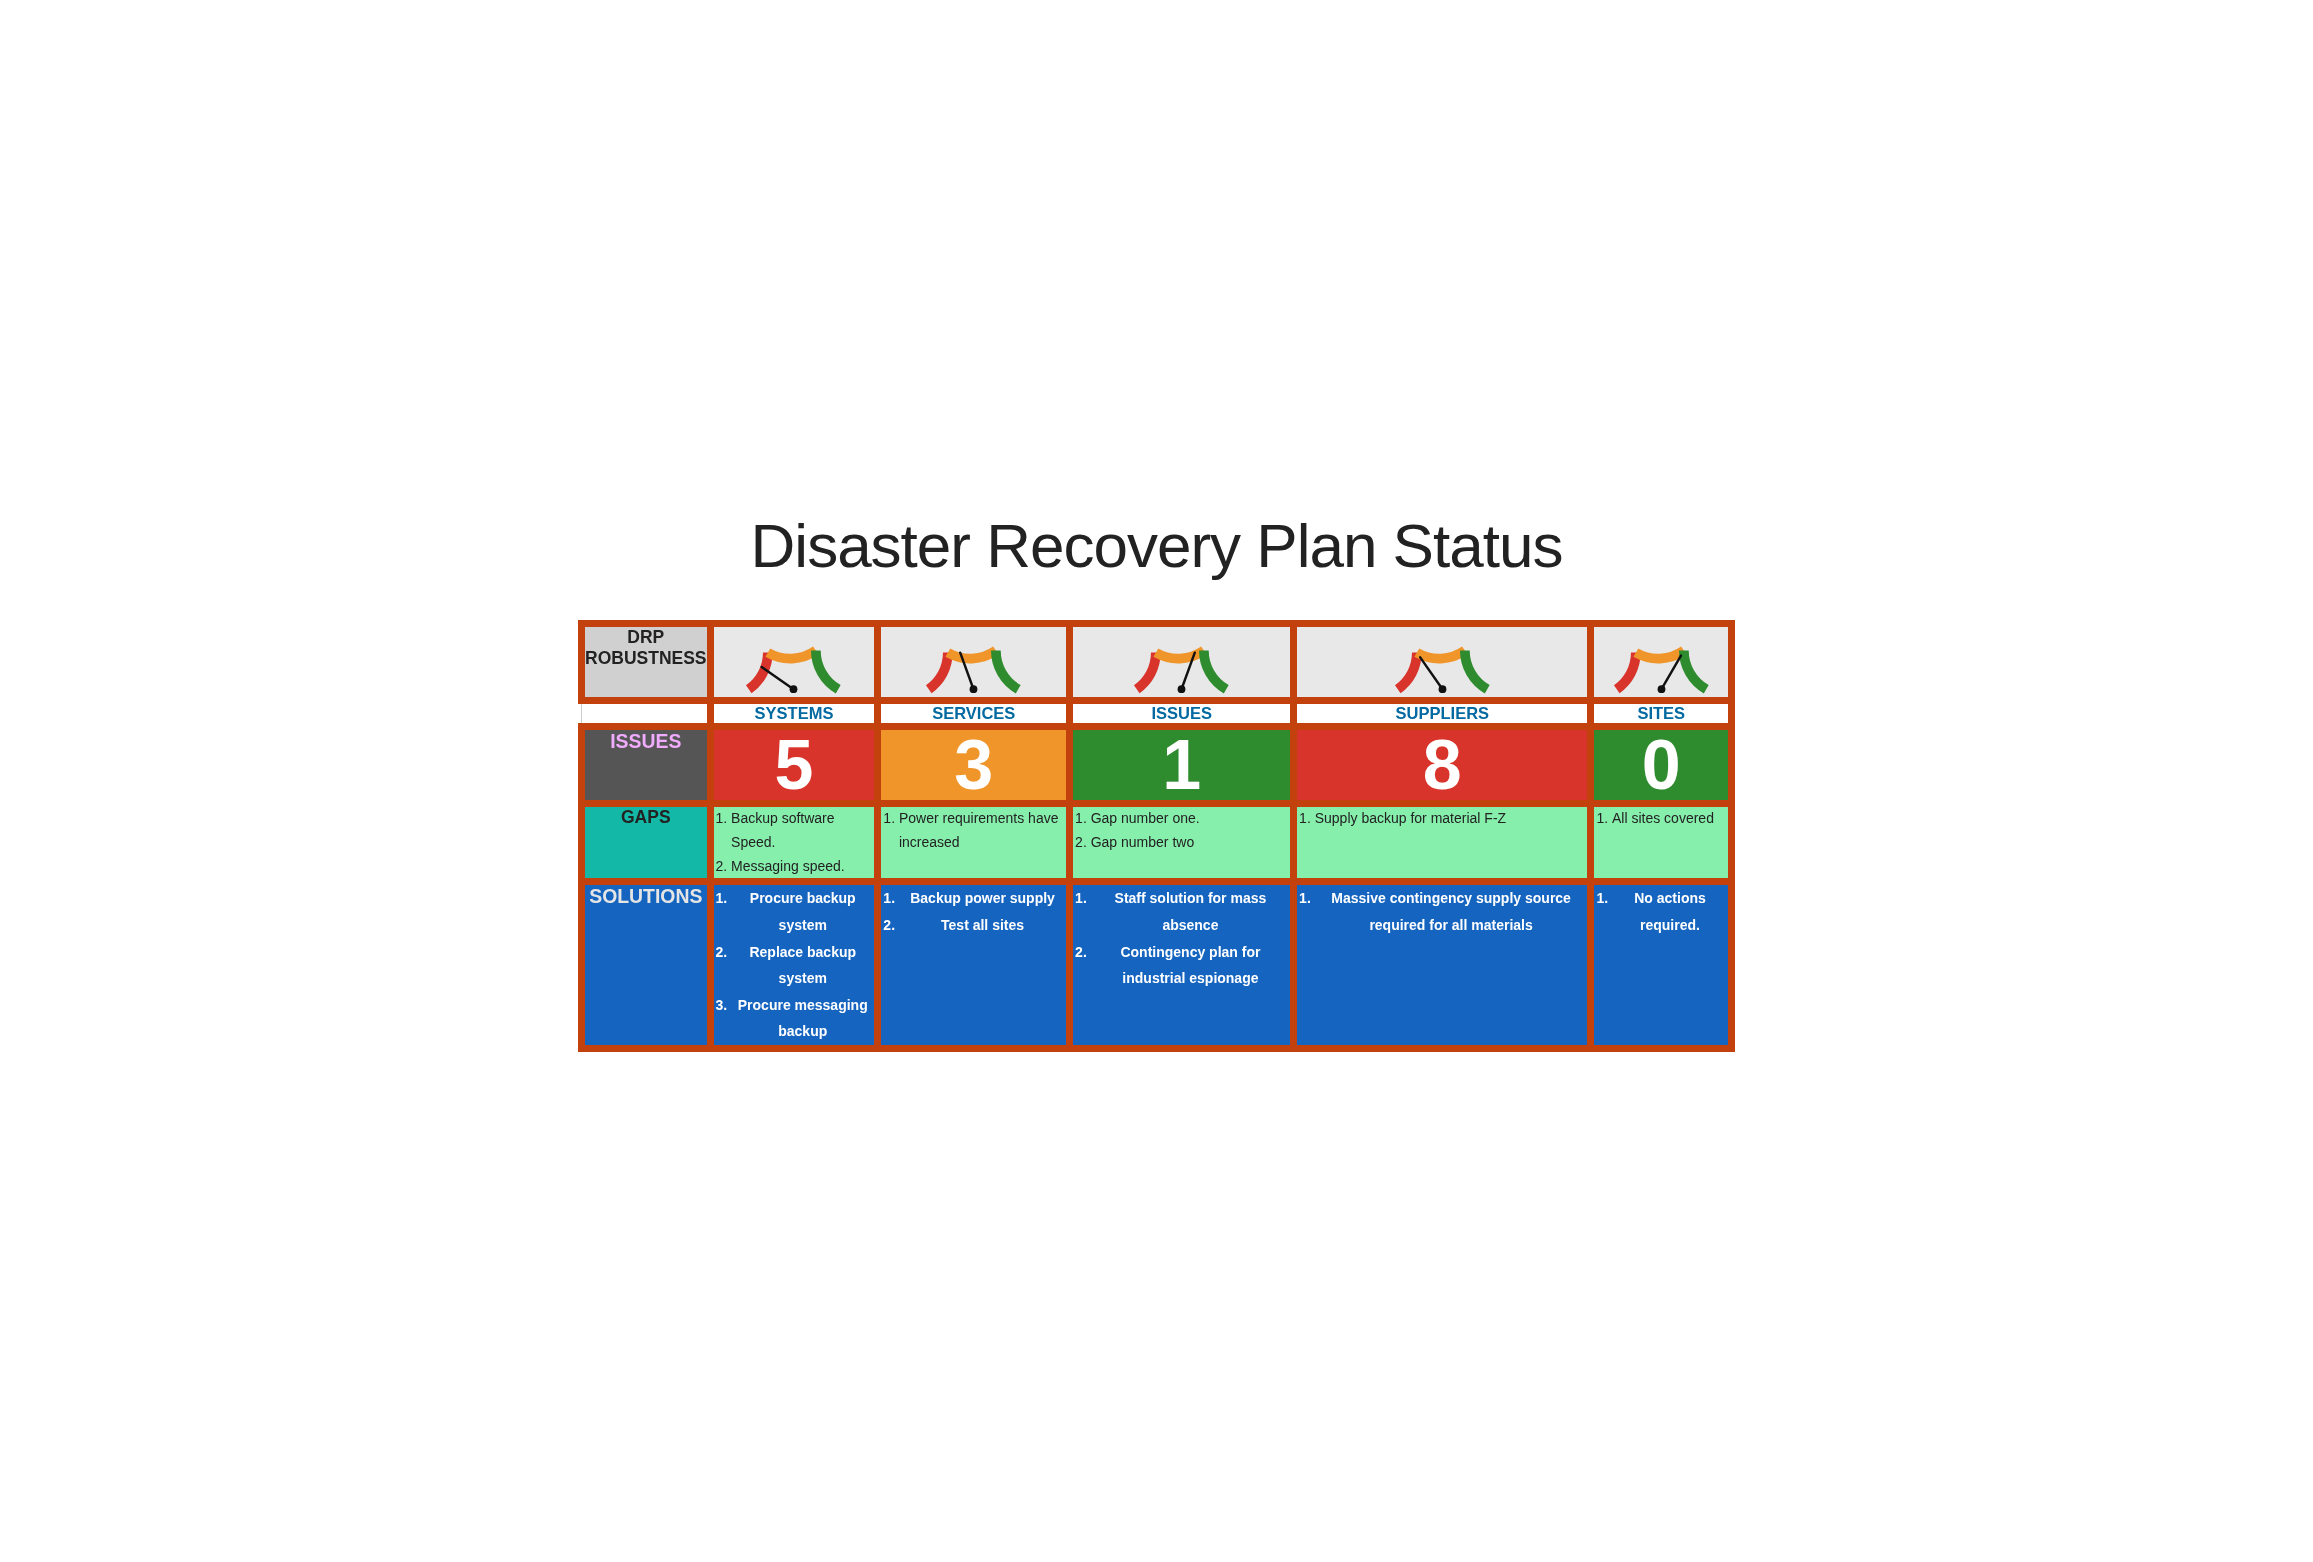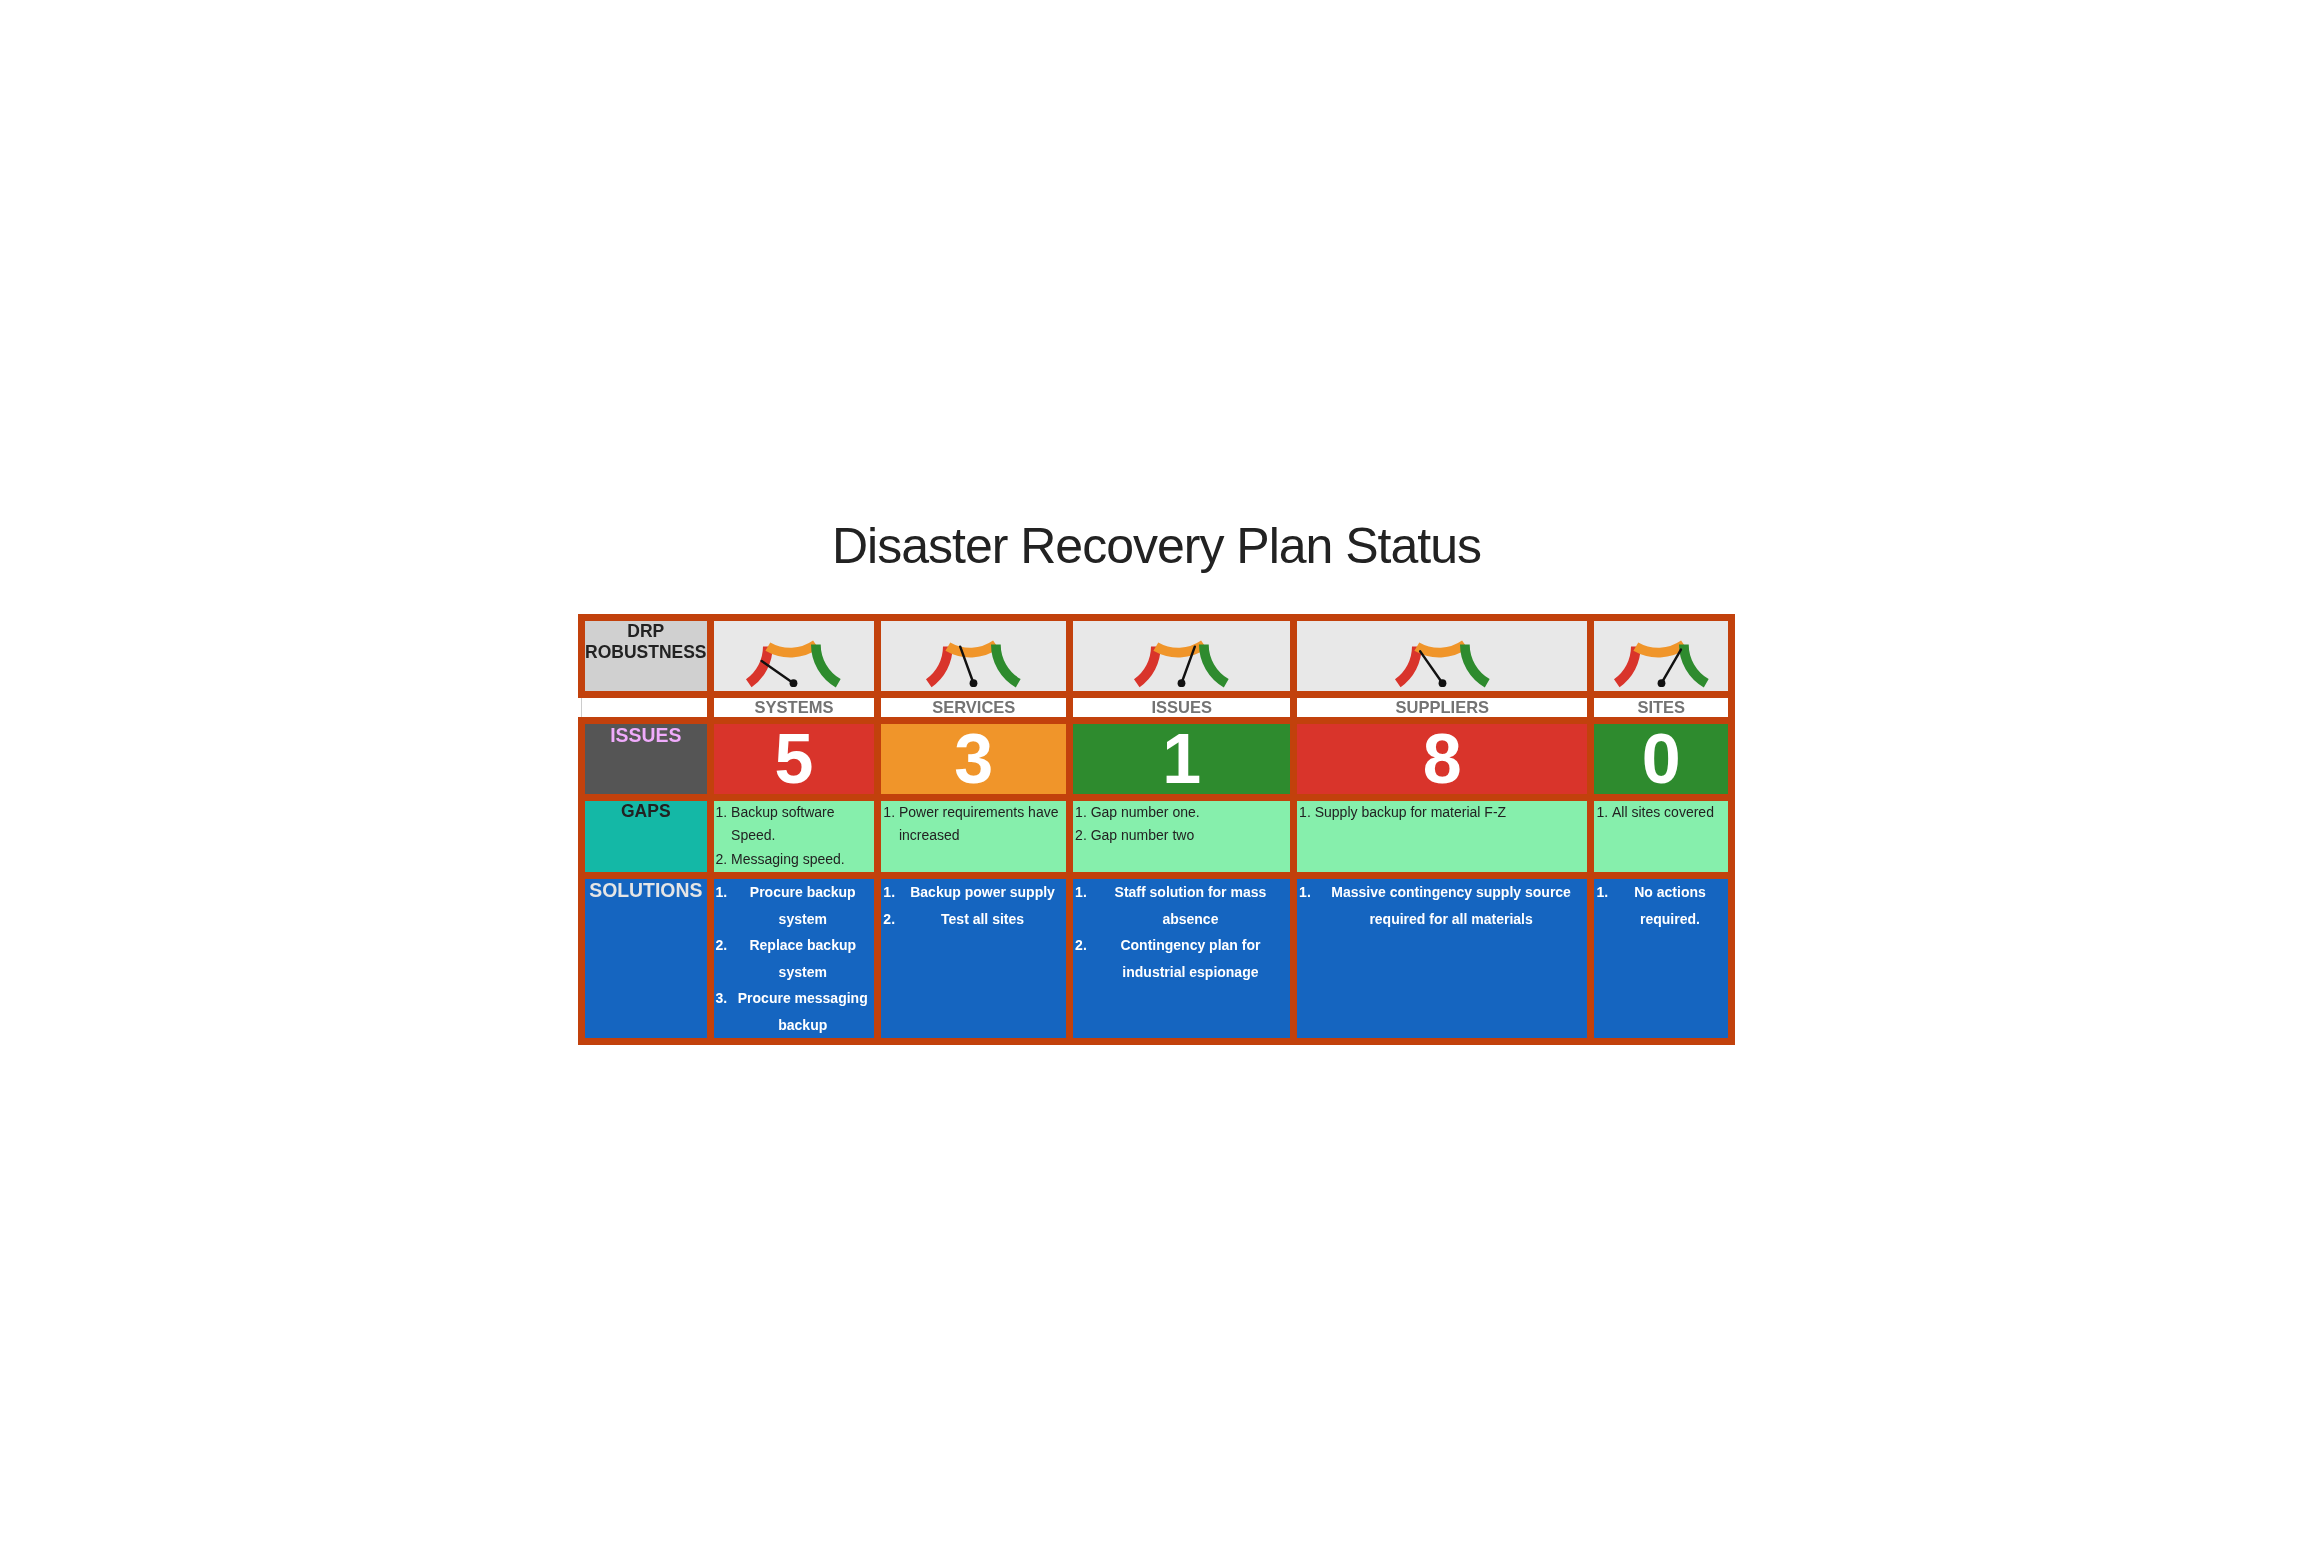--- a/index.html
+++ b/index.html
@@ -11,21 +11,21 @@
       align-items: center;
       min-height: 100vh;
       padding: 39px 19.4px;
     }
     .page-wrapper {
       width: 100%;
       max-width: 1157px;
     }
     .main-title {
       text-align: center;
-      font-size: 50px;
+      font-size: 62px;
       font-weight: 300;
       color: #222;
       margin-bottom: 39px;
       letter-spacing: -1px;
     }
     .drp-table {
       width: 100%;
       border-collapse: collapse;
       border: 1px solid #ccc;
     }
@@ -52,21 +52,21 @@
       padding: 13.6px 7.8px 7.8px 7.8px;
     }
 
     
     .col-header-cell {
       text-align: center;
       vertical-align: middle;
       padding: 9.7px 5.8px;
       font-size: 16.5px;
       font-weight: 900;
-      color: #737373;
+      color: #0369a1;
       background: #ffffff;
       border-top: 1px solid #ccc;
     }
 
     
     .row-label-issues {
       background: #555555;
       color: #f0abfc;
       font-size: 19.4px;
       font-weight: 900;

